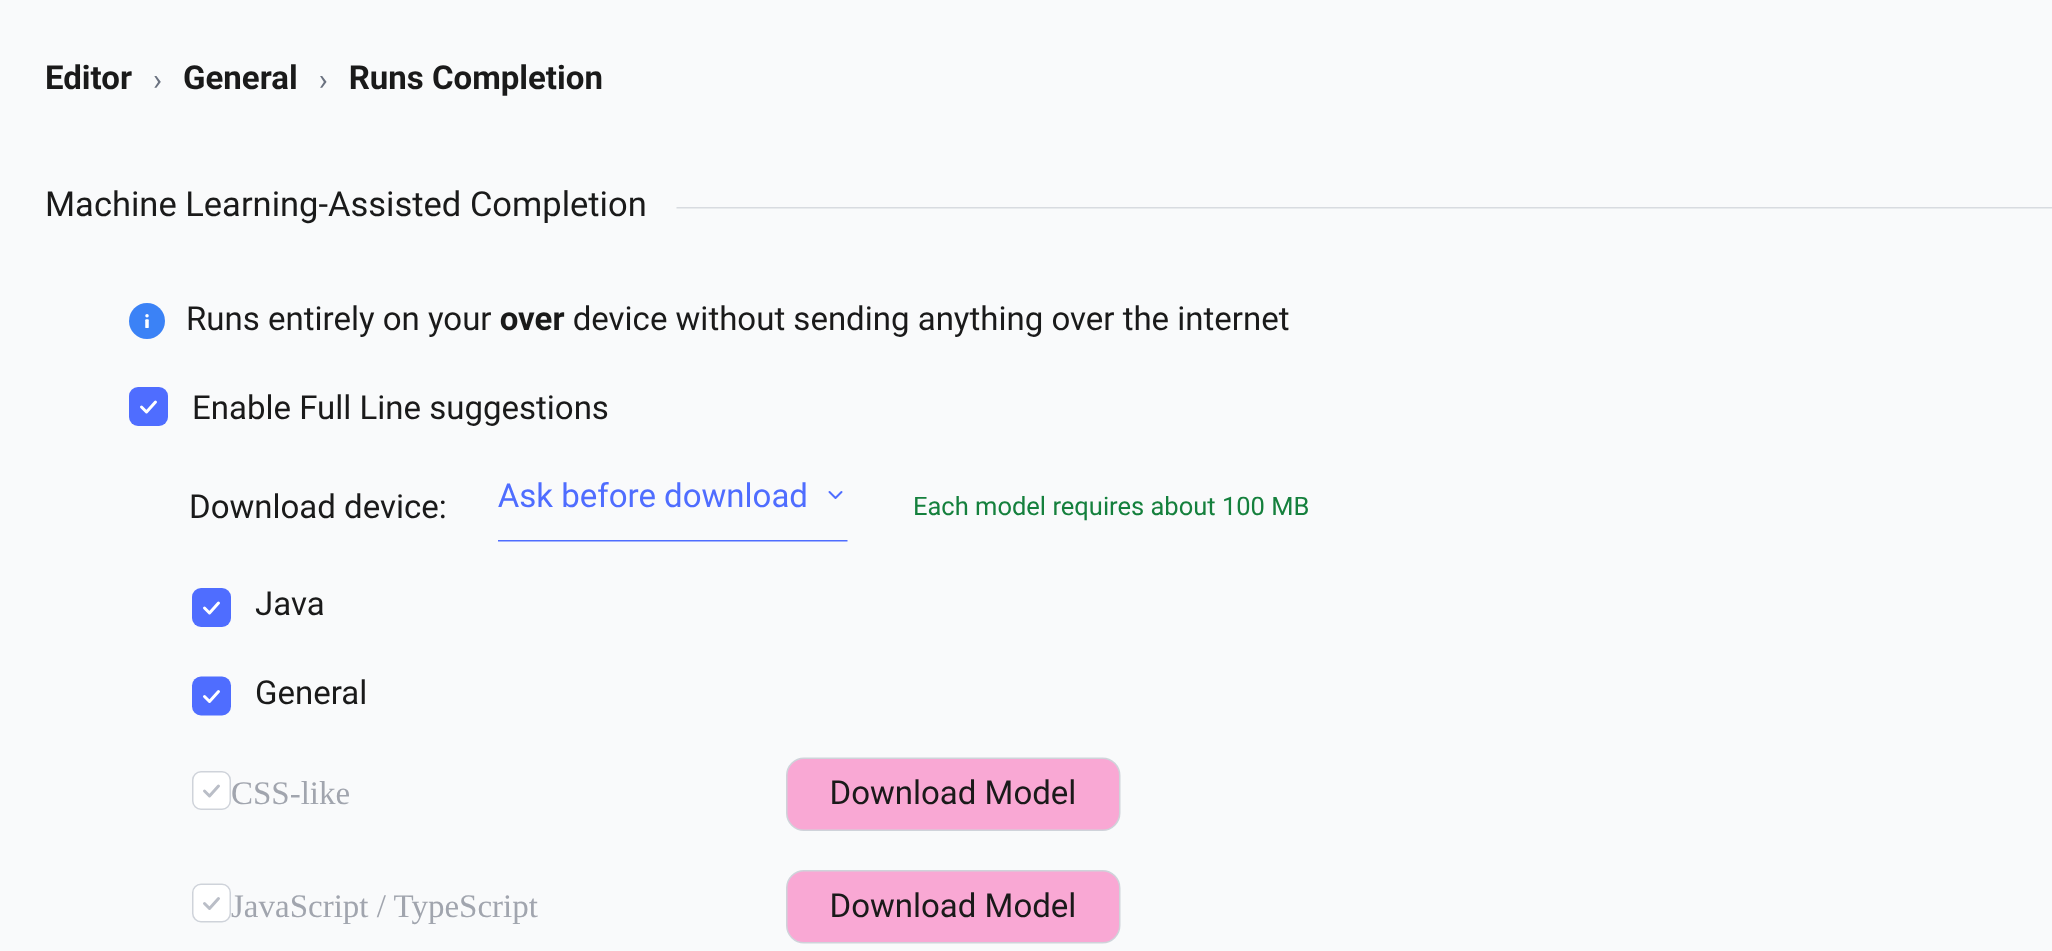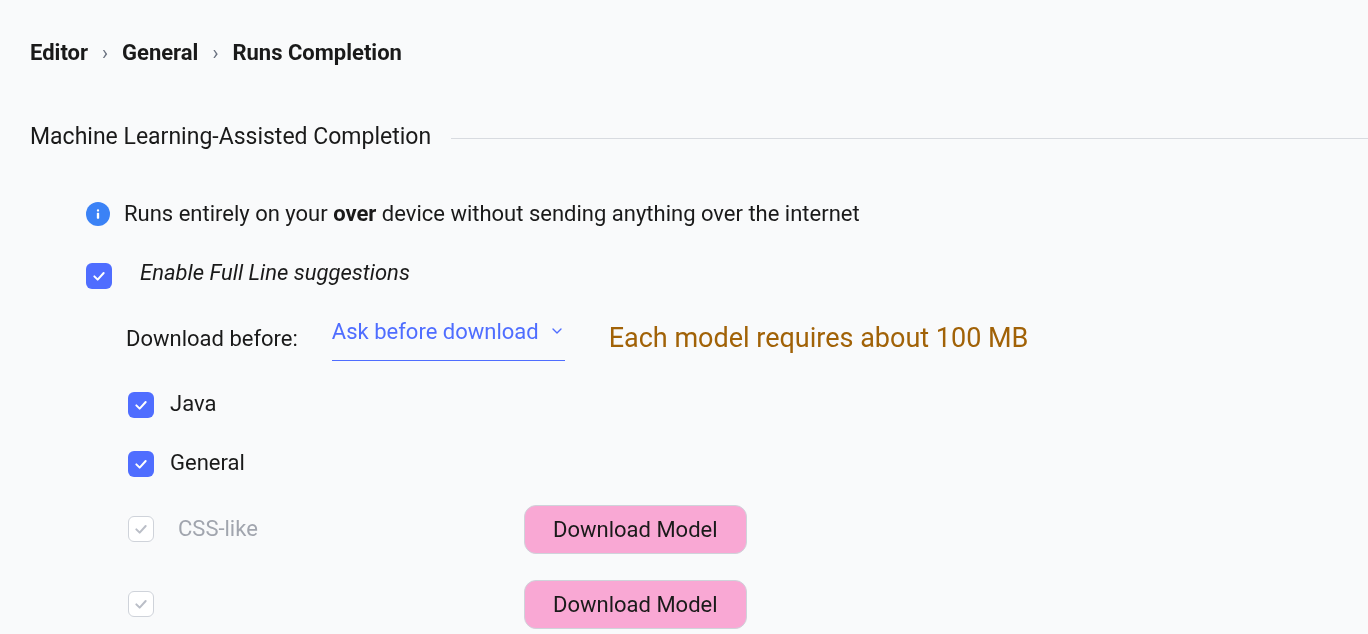--- a/index.html
+++ b/index.html
@@ -70,24 +70,23 @@
       color: #fff;
       display: flex;
       align-items: center;
       justify-content: center;
       flex-shrink: 0;
     }
     .info-icon svg { display: block; }
 
     .checkbox-row {
       display: flex;
-      align-items: flex-end;
-      gap: 28px;
+      align-items: flex-start;
+      gap: 16px;
       padding: 28px 0 0 86px;
-      font-style: italic;
     }
     .checkbox {
       width: 26px;
       height: 26px;
       border-radius: 6px;
       display: flex;
       align-items: center;
       justify-content: center;
       flex-shrink: 0;
       cursor: pointer;
@@ -130,22 +129,22 @@
       color: #4f6dff;
       font-size: 22px;
       cursor: pointer;
       border-bottom: 1.5px solid #4f6dff;
       padding-bottom: 13px;
     }
     .dropdown .chev {
       margin-left: 2px;
     }
     .hint {
-      font-size: 27px;
-      color: #a16207;
+      font-size: 17px;
+      color: #15803d;
       margin-left: 10px;
     }
 
     .lang-row {
       display: flex;
       align-items: center;
       gap: 16px;
       padding: 28px 0 0 128px;
     }
 
@@ -159,23 +158,24 @@
       cursor: pointer;
       font-family: inherit;
       margin-left: 0;
     }
 
     .lang-row.with-btn {
       justify-content: flex-start;
     }
     .lang-row.with-btn .label-wrap {
       display: flex;
-      align-items: center;
-      gap: 24px;
+      align-items: flex-start;
+      gap: 0;
       width: 380px;
+      font-family: Liberation Serif, serif;
     }
     .lang-row.tight {
       padding-top: 26px;
     }
   </style>
 </head>
 <body>
 
 <div class="breadcrumb">
   <span>Editor</span>
@@ -205,21 +205,21 @@
 <div class="checkbox-row">
   <span class="checkbox checked">
     <svg width="16" height="16" viewBox="0 0 24 24" fill="none">
       <path d="M5 12.5L10 17.5L19 7.5" stroke="#fff" stroke-width="3" stroke-linecap="round" stroke-linejoin="round"></path>
     </svg>
   </span>
   <span class="checkbox-label">Enable Full Line suggestions</span>
 </div>
 
 <div class="indent-row">
-  <span class="field-label">Download before:</span>
+  <span class="field-label">Download device:</span>
   <span class="dropdown">
     <span>Ask before download</span>
     <span class="chev">
       <svg width="16" height="16" viewBox="0 0 24 24" fill="none">
         <path d="M6 9L12 15L18 9" stroke="#4f6dff" stroke-width="2" stroke-linecap="round" stroke-linejoin="round"></path>
       </svg>
     </span>
   </span>
   <span class="hint">Each model requires about 100 MB</span>
 </div>
@@ -254,15 +254,16 @@
   <button class="download-btn">Download Model</button>
 </div>
 
 <div class="lang-row with-btn tight">
   <div class="label-wrap">
     <span class="checkbox disabled">
       <svg width="16" height="16" viewBox="0 0 24 24" fill="none">
         <path d="M5 12.5L10 17.5L19 7.5" stroke="#babec7" stroke-width="3" stroke-linecap="round" stroke-linejoin="round"></path>
       </svg>
     </span>
+    <span class="checkbox-label disabled">JavaScript / TypeScript</span>
   </div>
   <button class="download-btn">Download Model</button>
 </div>
 
 </body></html>

